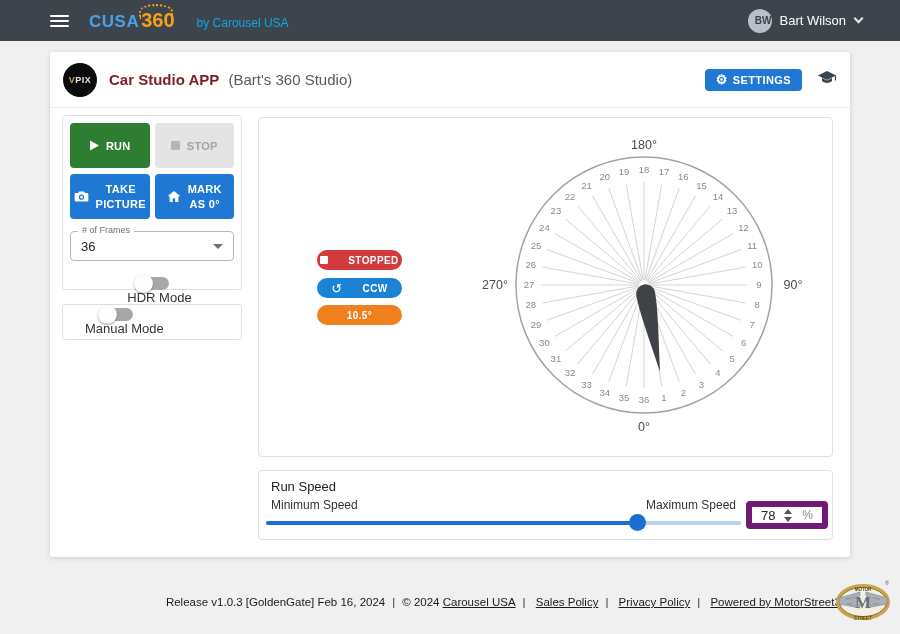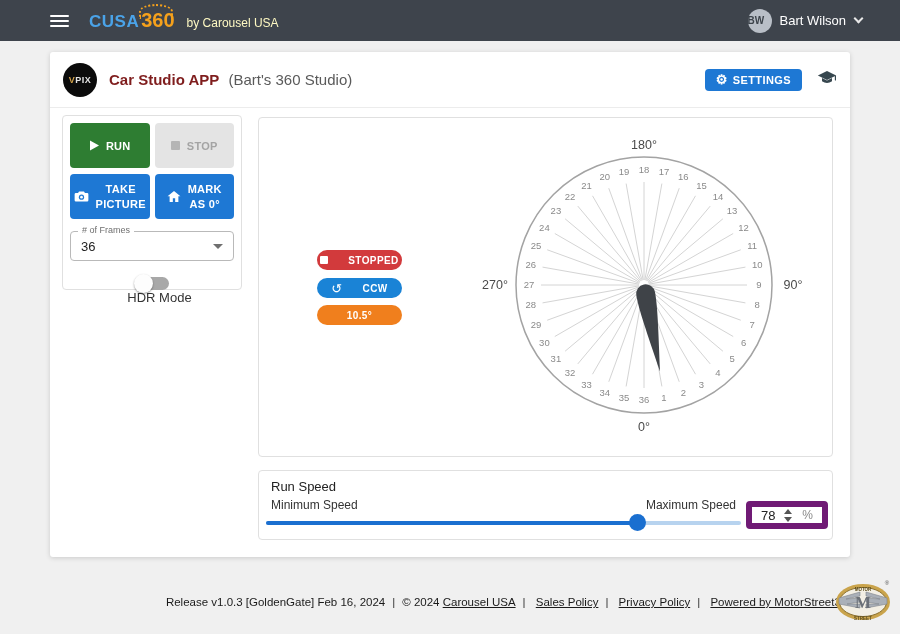--- a/index.html
+++ b/index.html
@@ -10,24 +10,24 @@
   .topbar { position:absolute; top:0; left:0; width:900px; height:41px; background:#3e444c;
             display:flex; align-items:center; }
   .hamburger { margin-left:50px; width:19px; cursor:pointer; }
   .hamburger span { display:block; height:2px; background:#fff; margin:3px 0; border-radius:1px; }
   .brand { display:flex; align-items:baseline; margin-left:20px; }
   .brand-cusa { color:#4aa3e8; font-size:17px; font-weight:bold; letter-spacing:.5px; }
   .brand-360-wrap { position:relative; margin-left:2px; }
   .brand-360 { color:#f5a11c; font-size:20px; font-weight:bold; }
   .brand-arc { position:absolute; top:-5px; left:-2px; width:34px; height:15px;
                border:2px dotted #f5a11c; border-bottom:none; border-radius:50% 50% 0 0; }
-  .brand-by { color:#fef9c3; font-size:12px; margin-left:12px; }
+  .brand-by { color:#0ea5e9; font-size:12px; margin-left:22px; }
   .user-menu { margin-left:auto; margin-right:38px; display:flex; align-items:center; cursor:pointer; }
   .avatar { width:24px; height:24px; border-radius:50%; background:#b9bfc7; color:#3c434a;
-            font-size:10px; font-weight:bold; display:flex; align-items:center; justify-content:flex-start; }
+            font-size:10px; font-weight:bold; display:flex; align-items:center; justify-content:flex-end; }
   .user-name { color:#fff; font-size:13px; margin-left:8px; }
   .chev { width:7px; height:7px; border-right:2px solid #e8e8e8; border-bottom:2px solid #e8e8e8;
           transform:rotate(45deg); margin-left:9px; margin-top:-4px; }
 
   
   .card { position:absolute; left:50px; top:52px; width:800px; height:505px; background:#fff;
           border-radius:3px; box-shadow:0 1px 5px rgba(0,0,0,.16); }
   .card-header { height:56px; display:flex; align-items:center; padding:0 13px;
                  border-bottom:1px solid #ececec; }
   .vpix { width:34px; height:34px; border-radius:50%; background:#0b0b0b; display:flex;
@@ -205,20 +205,28 @@
         <span class="caret"></span>
       </div>
       <div class="toggle-row">
         <span class="switch">
             <span class="knob"></span>
           </span>
         <span class="toggle-label">HDR Mode</span>
       </div>
     </div>
 
+    <div class="panel panel-manual">
+      <div class="toggle-row">
+        <span class="switch">
+            <span class="knob"></span>
+          </span>
+        <span class="toggle-label">Manual Mode</span>
+      </div>
+    </div>
 
     <div class="panel panel-dial">
       <div class="badge badge-stopped">
         <span class="stop-sq"></span>
         <span>STOPPED</span>
       </div>
       <div class="badge badge-ccw">
         <span class="ccw-ic">↺</span>
         <span>CCW</span>
       </div>

